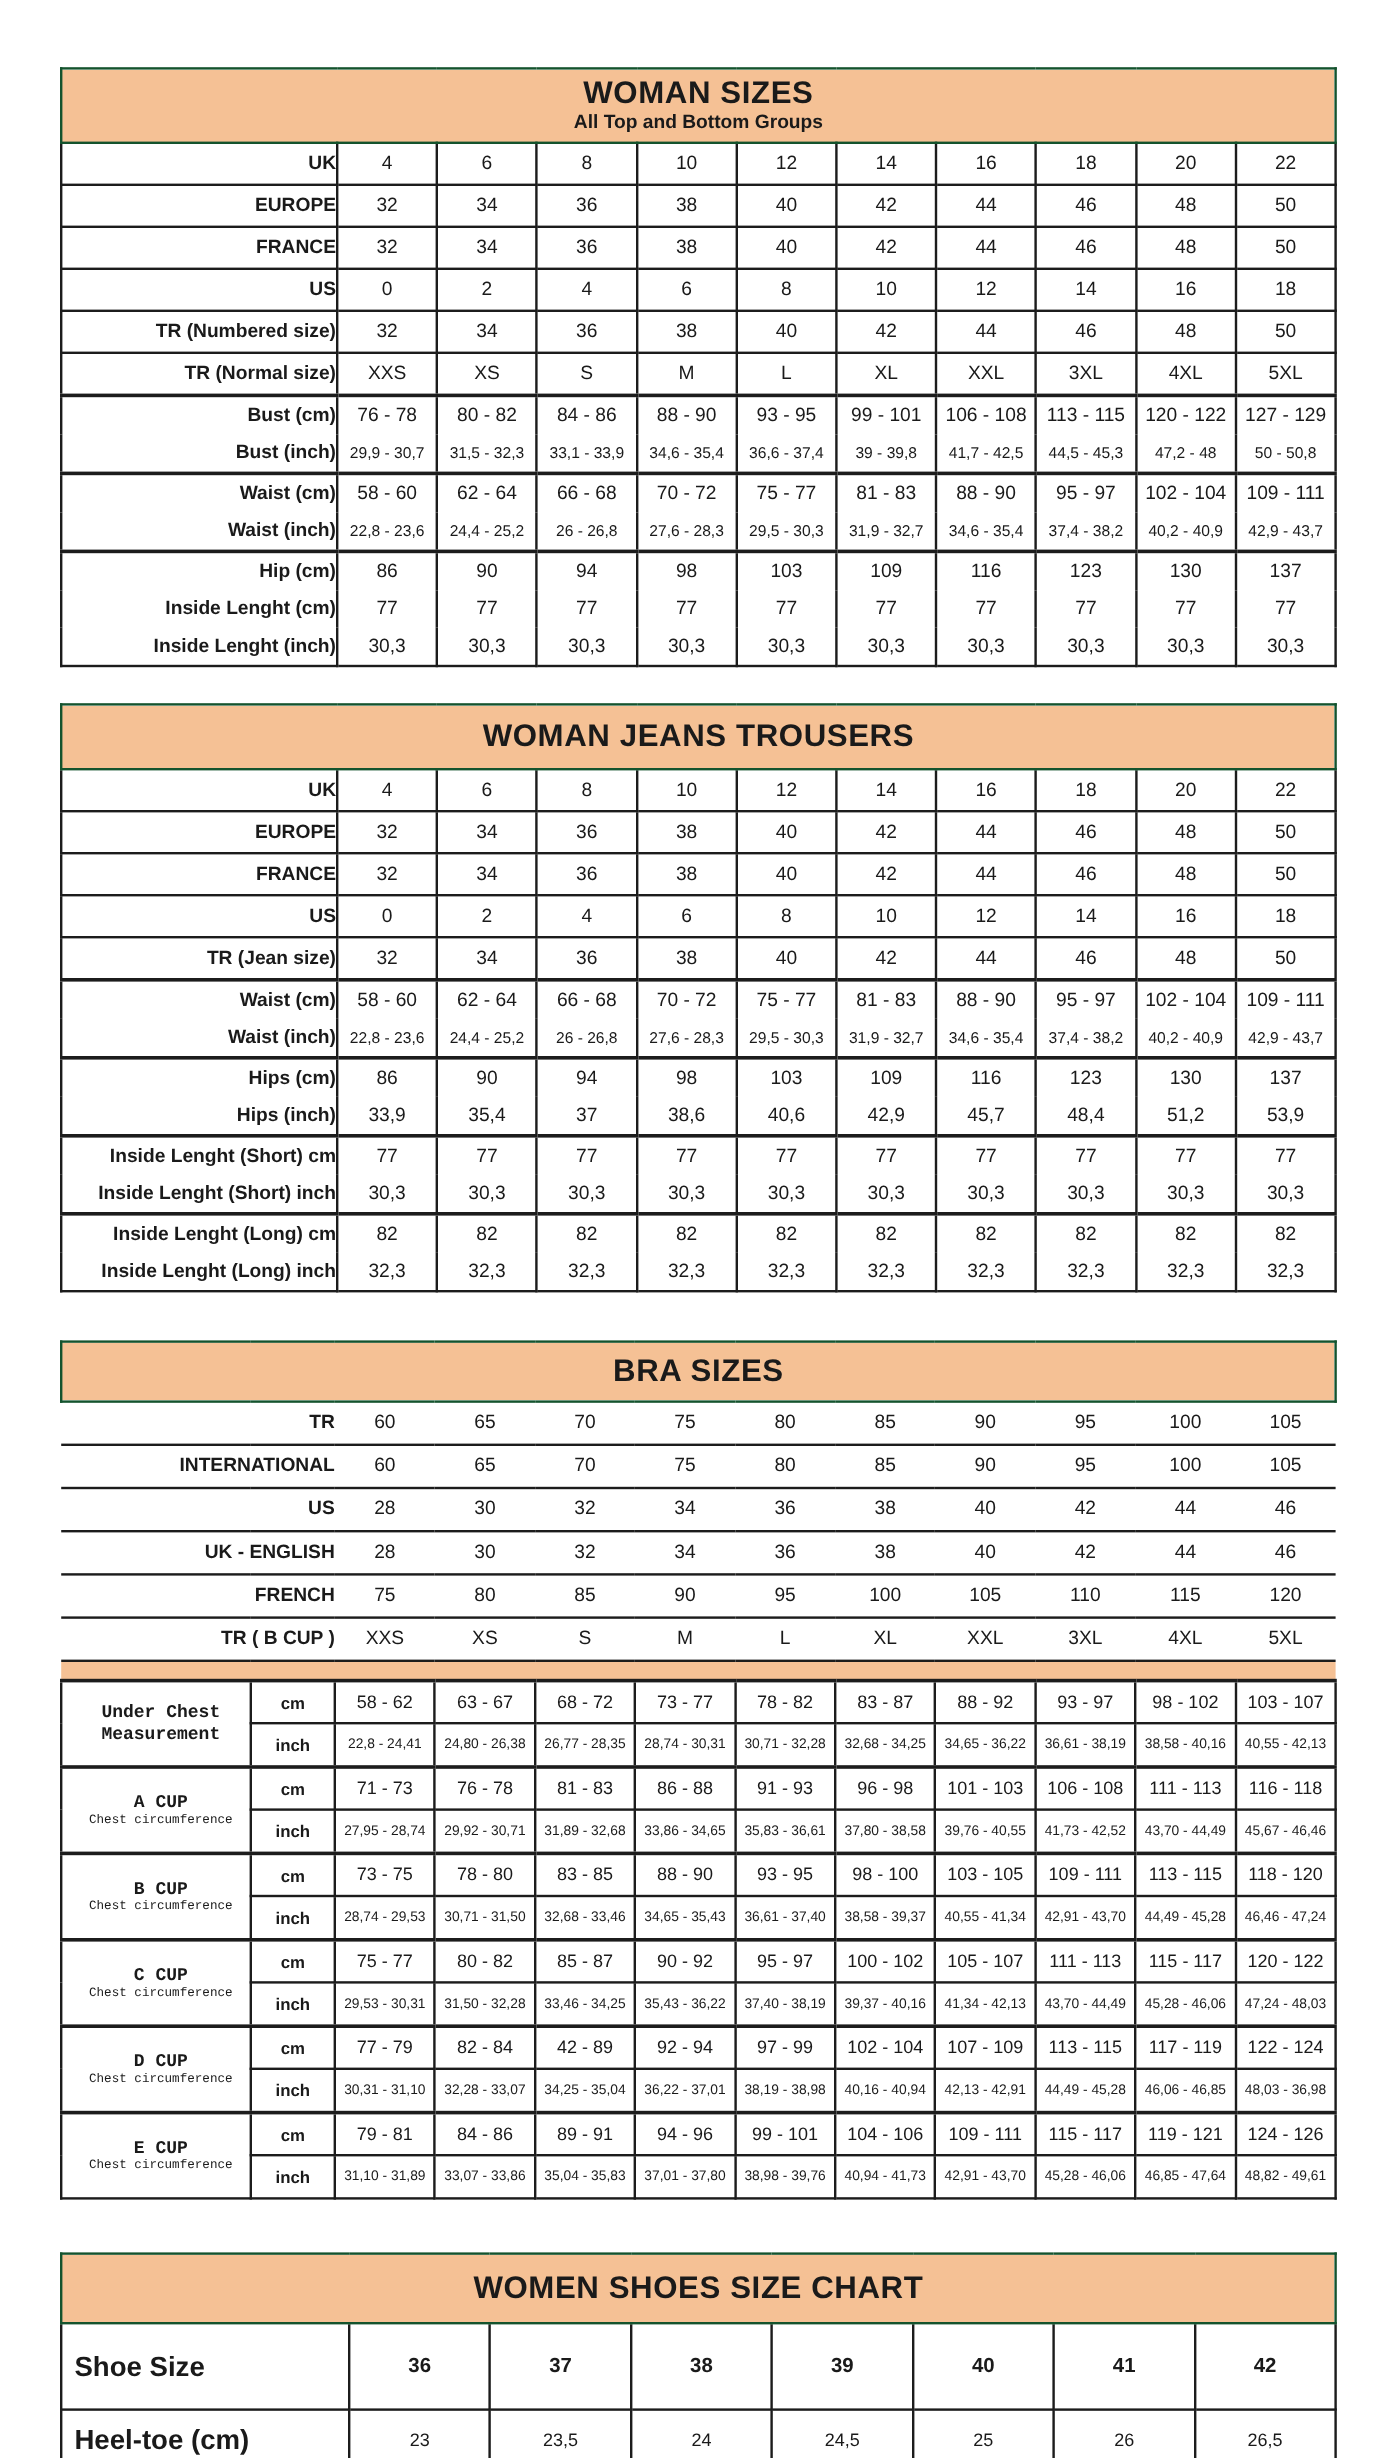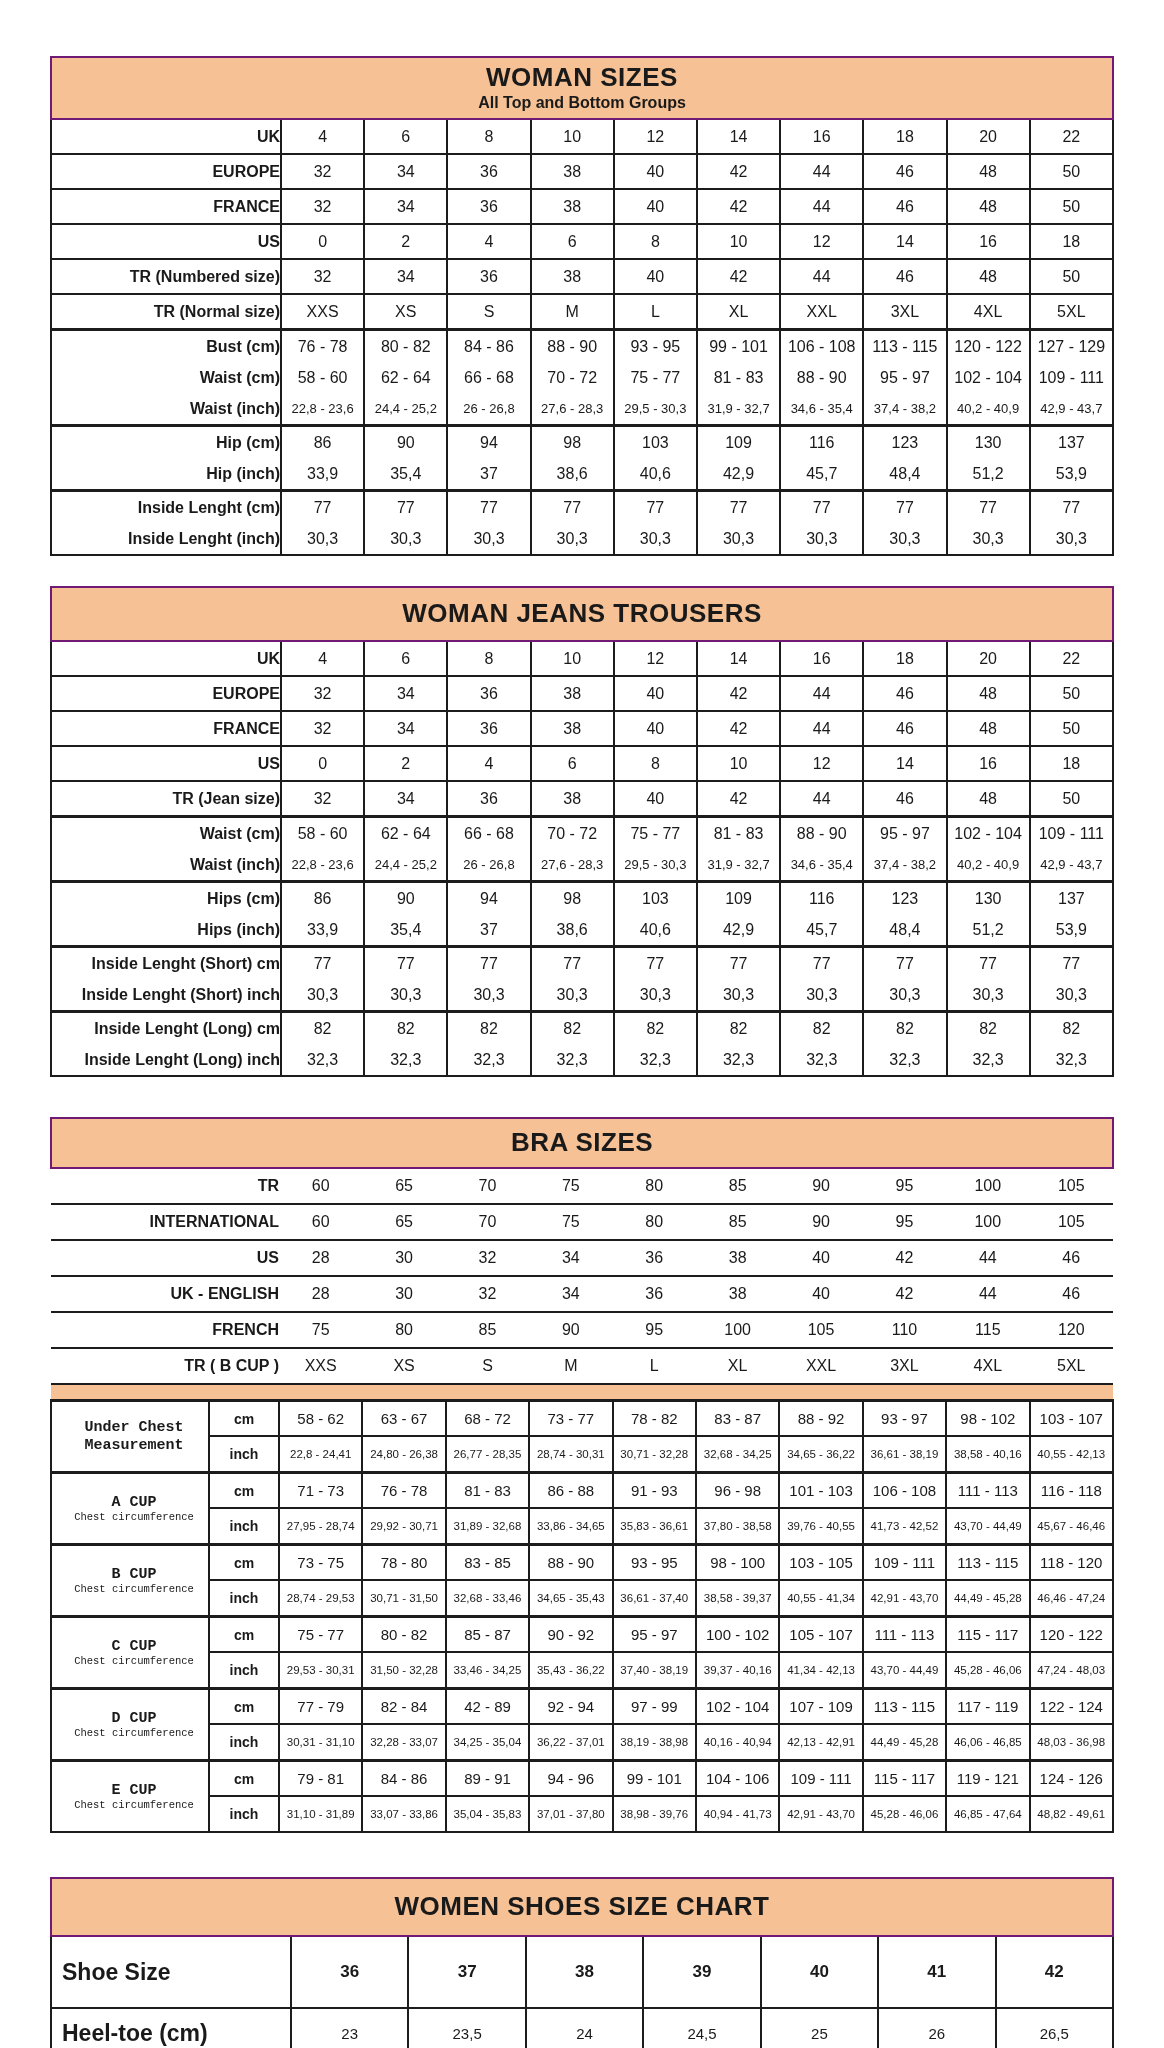--- a/index.html
+++ b/index.html
@@ -2,21 +2,21 @@
 <html><head>
 <meta charset="utf-8">
 <style>
   html,body{margin:0;padding:0;background:#ffffff;}
   body{width:1164px;font-family:"Liberation Sans",sans-serif;color:#1a1a1a;}
   .page{padding:56px 50px 30px 50px;}
   table{border-collapse:collapse;width:1064px;table-layout:fixed;}
   td{border:2px solid #1c1c1c;text-align:center;vertical-align:middle;padding:0;overflow:hidden;white-space:nowrap;}
   .gap1{height:30px;} .gap2{height:40px;} .gap3{height:44px;}
   
-  .titlebar{background:#F5C195;border:2px solid #701a75;}
+  .titlebar{background:#F5C195;border:2px solid #14532d;}
   .t-main{font-weight:700;font-size:26px;letter-spacing:.5px;line-height:1.15;}
   .t-sub{font-weight:700;font-size:16px;line-height:1.2;}
   .h-ws{height:60px;} .h-j{height:52px;} .h-b{height:48px;} .h-s{height:56px;}
   
   tr.single td{height:33px;}
   tr.pt td{height:31px;border-bottom-style:hidden;}
   tr.pb td{height:31px;border-top-style:hidden;}
   tr.gs td{border-top-width:3px;}
   .lbl{font-weight:700;font-size:16px;text-align:right;padding-left:10px;}
   .val{font-size:16px;}
@@ -141,20 +141,33 @@
           <td class="val">80 - 82</td>
           <td class="val">84 - 86</td>
           <td class="val">88 - 90</td>
           <td class="val">93 - 95</td>
           <td class="val">99 - 101</td>
           <td class="val">106 - 108</td>
           <td class="val">113 - 115</td>
           <td class="val">120 - 122</td>
           <td class="val">127 - 129</td>
         </tr>
+    <tr class="pb">
+          <td class="lbl">Bust (inch)</td>
+          <td class="vsm">29,9 - 30,7</td>
+          <td class="vsm">31,5 - 32,3</td>
+          <td class="vsm">33,1 - 33,9</td>
+          <td class="vsm">34,6 - 35,4</td>
+          <td class="vsm">36,6 - 37,4</td>
+          <td class="vsm">39 - 39,8</td>
+          <td class="vsm">41,7 - 42,5</td>
+          <td class="vsm">44,5 - 45,3</td>
+          <td class="vsm">47,2 - 48</td>
+          <td class="vsm">50 - 50,8</td>
+        </tr>
     <tr class="pt gs">
           <td class="lbl">Waist (cm)</td>
           <td class="val">58 - 60</td>
           <td class="val">62 - 64</td>
           <td class="val">66 - 68</td>
           <td class="val">70 - 72</td>
           <td class="val">75 - 77</td>
           <td class="val">81 - 83</td>
           <td class="val">88 - 90</td>
           <td class="val">95 - 97</td>
@@ -179,33 +192,20 @@
           <td class="val">86</td>
           <td class="val">90</td>
           <td class="val">94</td>
           <td class="val">98</td>
           <td class="val">103</td>
           <td class="val">109</td>
           <td class="val">116</td>
           <td class="val">123</td>
           <td class="val">130</td>
           <td class="val">137</td>
-        </tr>
-    <tr class="pb">
-          <td class="lbl">Hip (inch)</td>
-          <td class="val">33,9</td>
-          <td class="val">35,4</td>
-          <td class="val">37</td>
-          <td class="val">38,6</td>
-          <td class="val">40,6</td>
-          <td class="val">42,9</td>
-          <td class="val">45,7</td>
-          <td class="val">48,4</td>
-          <td class="val">51,2</td>
-          <td class="val">53,9</td>
         </tr>
     <tr class="pt gs">
           <td class="lbl">Inside Lenght (cm)</td>
           <td class="val">77</td>
           <td class="val">77</td>
           <td class="val">77</td>
           <td class="val">77</td>
           <td class="val">77</td>
           <td class="val">77</td>
           <td class="val">77</td>

